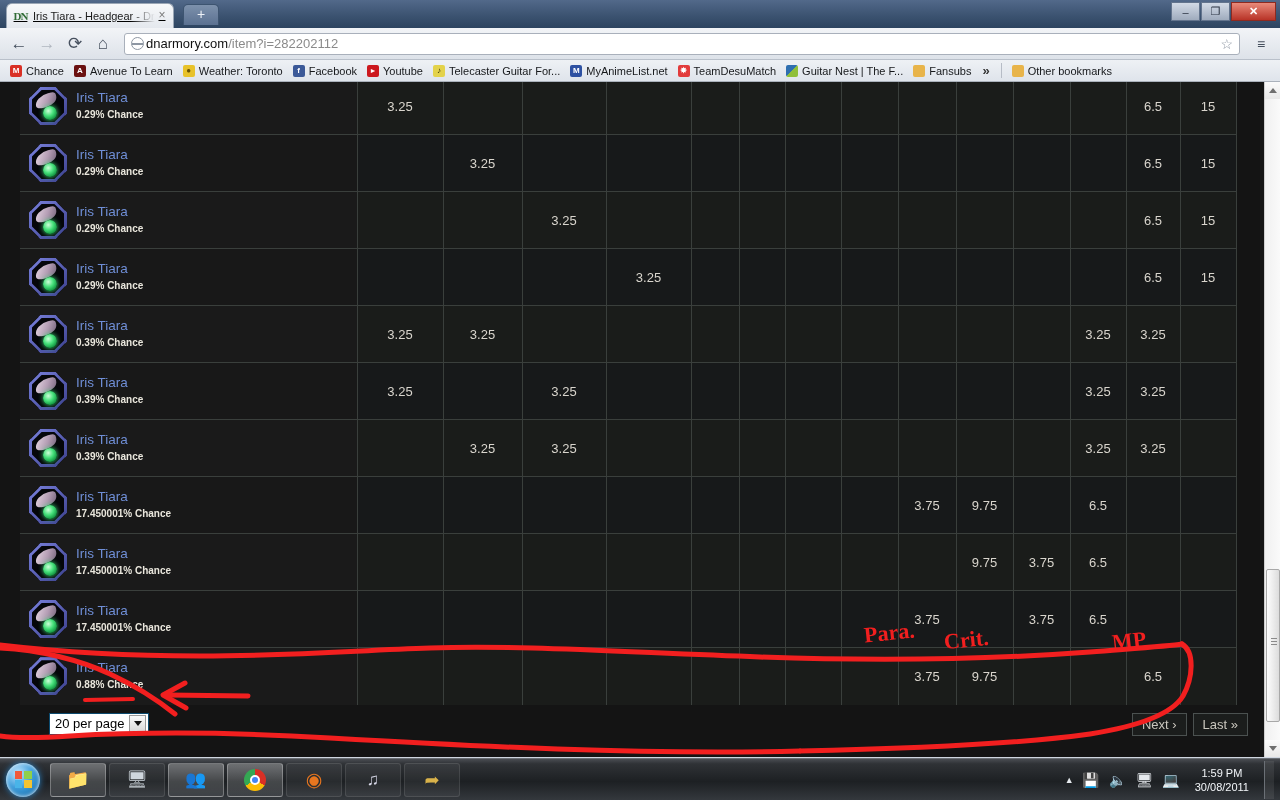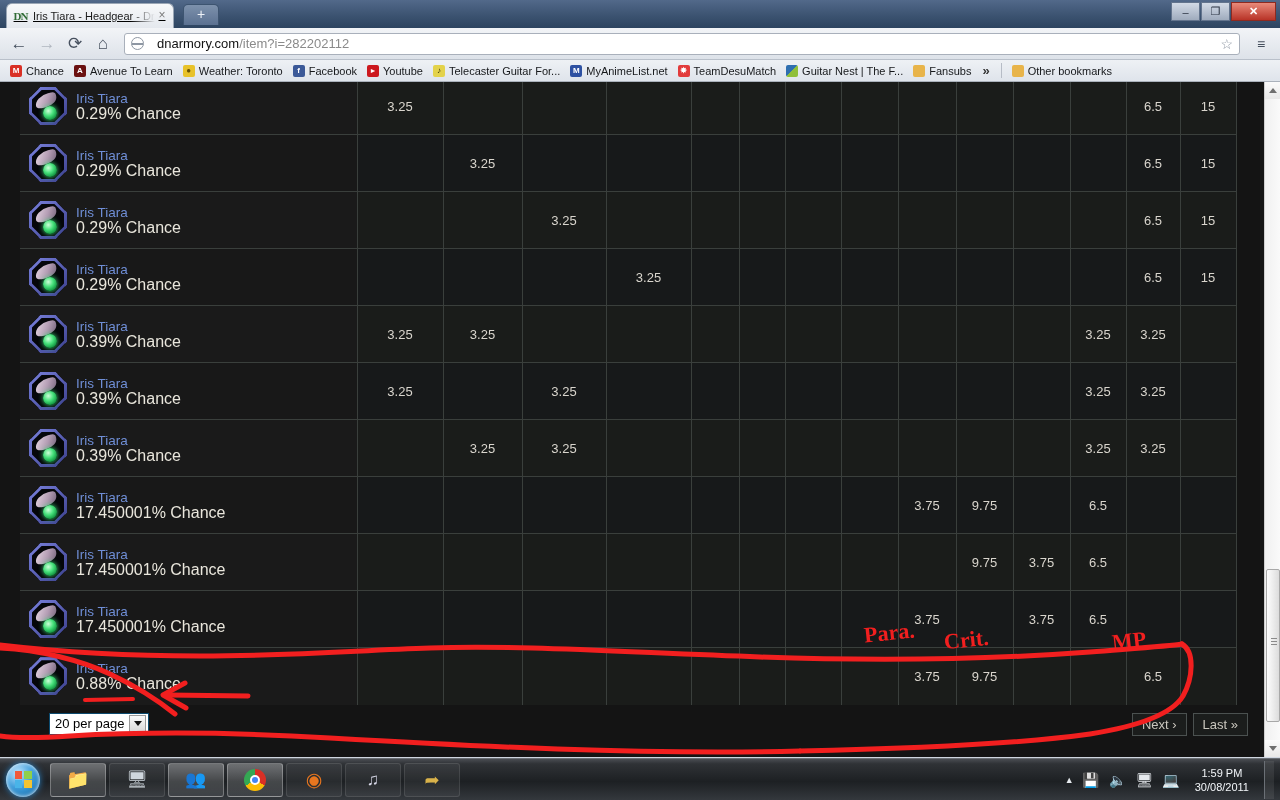--- a/index.html
+++ b/index.html
@@ -84,21 +84,21 @@
     height:32px; background:linear-gradient(180deg,#f2f4f7,#dde2e9);
     border-bottom:1px solid #b9c0ca;
     display:flex; align-items:center; padding:0 8px; gap:6px;
   }
   .navbtn { width:22px; height:22px; display:flex; align-items:center; justify-content:center;
             font-size:17px; color:#46505e; }
   .navbtn.dim { color:#b0b6bf; }
   #omnibox {
     flex:1; height:22px; margin:0 4px;
     background:#fff; border:1px solid #a9b0bb; border-radius:3px;
-    display:flex; align-items:center; padding:0 6px; gap:13px;
+    display:flex; align-items:center; padding:0 6px; gap:2px;
   }
   #omnibox .globe {
     width:13px; height:13px; border-radius:50%;
     border:1.5px solid #8e97a3; flex:0 0 13px; position:relative;
   }
   #omnibox .globe::before{ content:""; position:absolute; left:0; right:0; top:5px; height:1.5px; background:#8e97a3;}
   #omnibox .url { font-size:13px; color:#111; white-space:nowrap; }
   #omnibox .url .host { color:#111; }
   #omnibox .url .path { color:#8a8a8a; }
   #omnibox .star { margin-left:auto; color:#8a93a0; font-size:14px; }
@@ -167,21 +167,21 @@
     background:linear-gradient(120deg,#e9dbe6,#b49db4 55%,#6f5f77);
     border-radius:70% 20% 60% 30% / 80% 30% 70% 25%;
     transform:rotate(-14deg);
   }
   .itemicon .gem{
     position:absolute; left:14px; top:19px; width:14px; height:14px; border-radius:50%;
     background:radial-gradient(circle at 38% 35%, #ccffd8 0%, #45e07a 40%, #11913f 75%, #0a5a28 100%);
     box-shadow:0 0 5px #3ddc77;
   }
   .itemname { color:#6f8ed6; font-size:13.5px; line-height:16px; }
-  .itemchance { color:#e9e6dc; font-size:16px; font-weight:normal; line-height:14px; margin-top:0; }
+  .itemchance { color:#e9e6dc; font-size:10px; font-weight:bold; line-height:14px; margin-top:0; }
 
   
   #footer {
     position:relative; height:44px; width:1216px; margin-left:20px;
     background:#141414;
   }
   #perpage {
     position:absolute; left:9px; top:8px;
     display:flex; align-items:center;
     background:#fff; border:1px solid #0c4a6e; height:22px;

